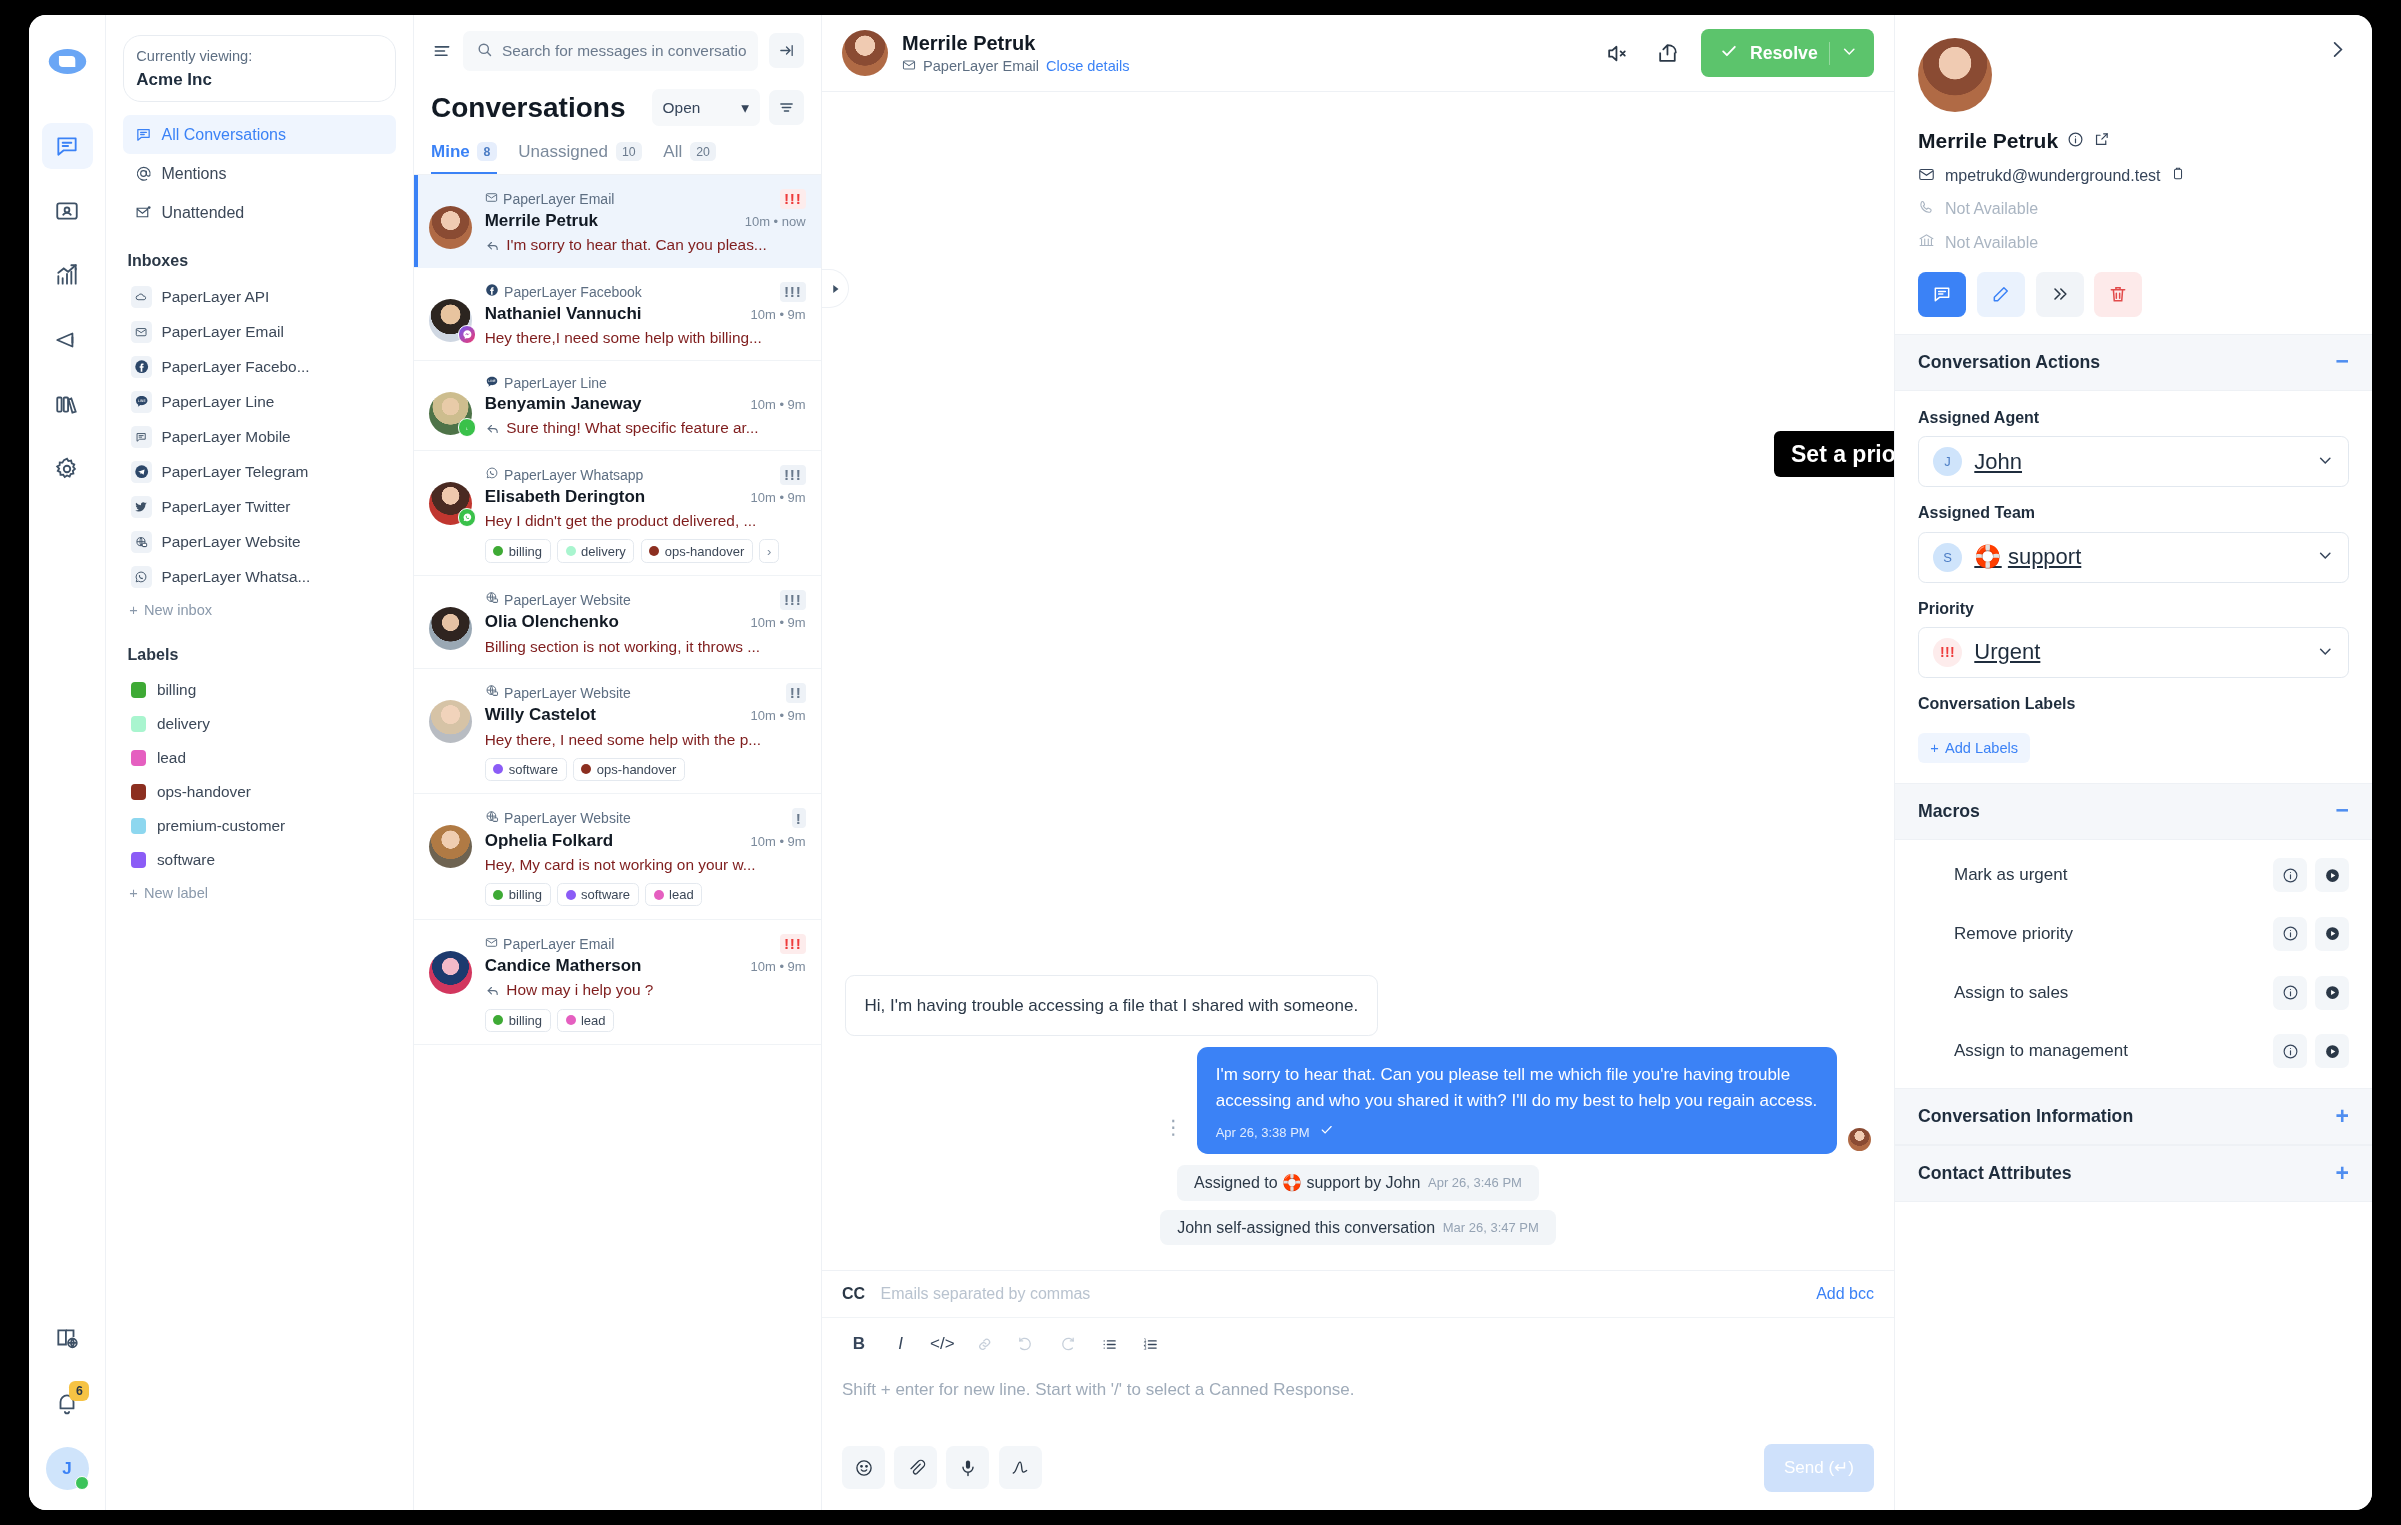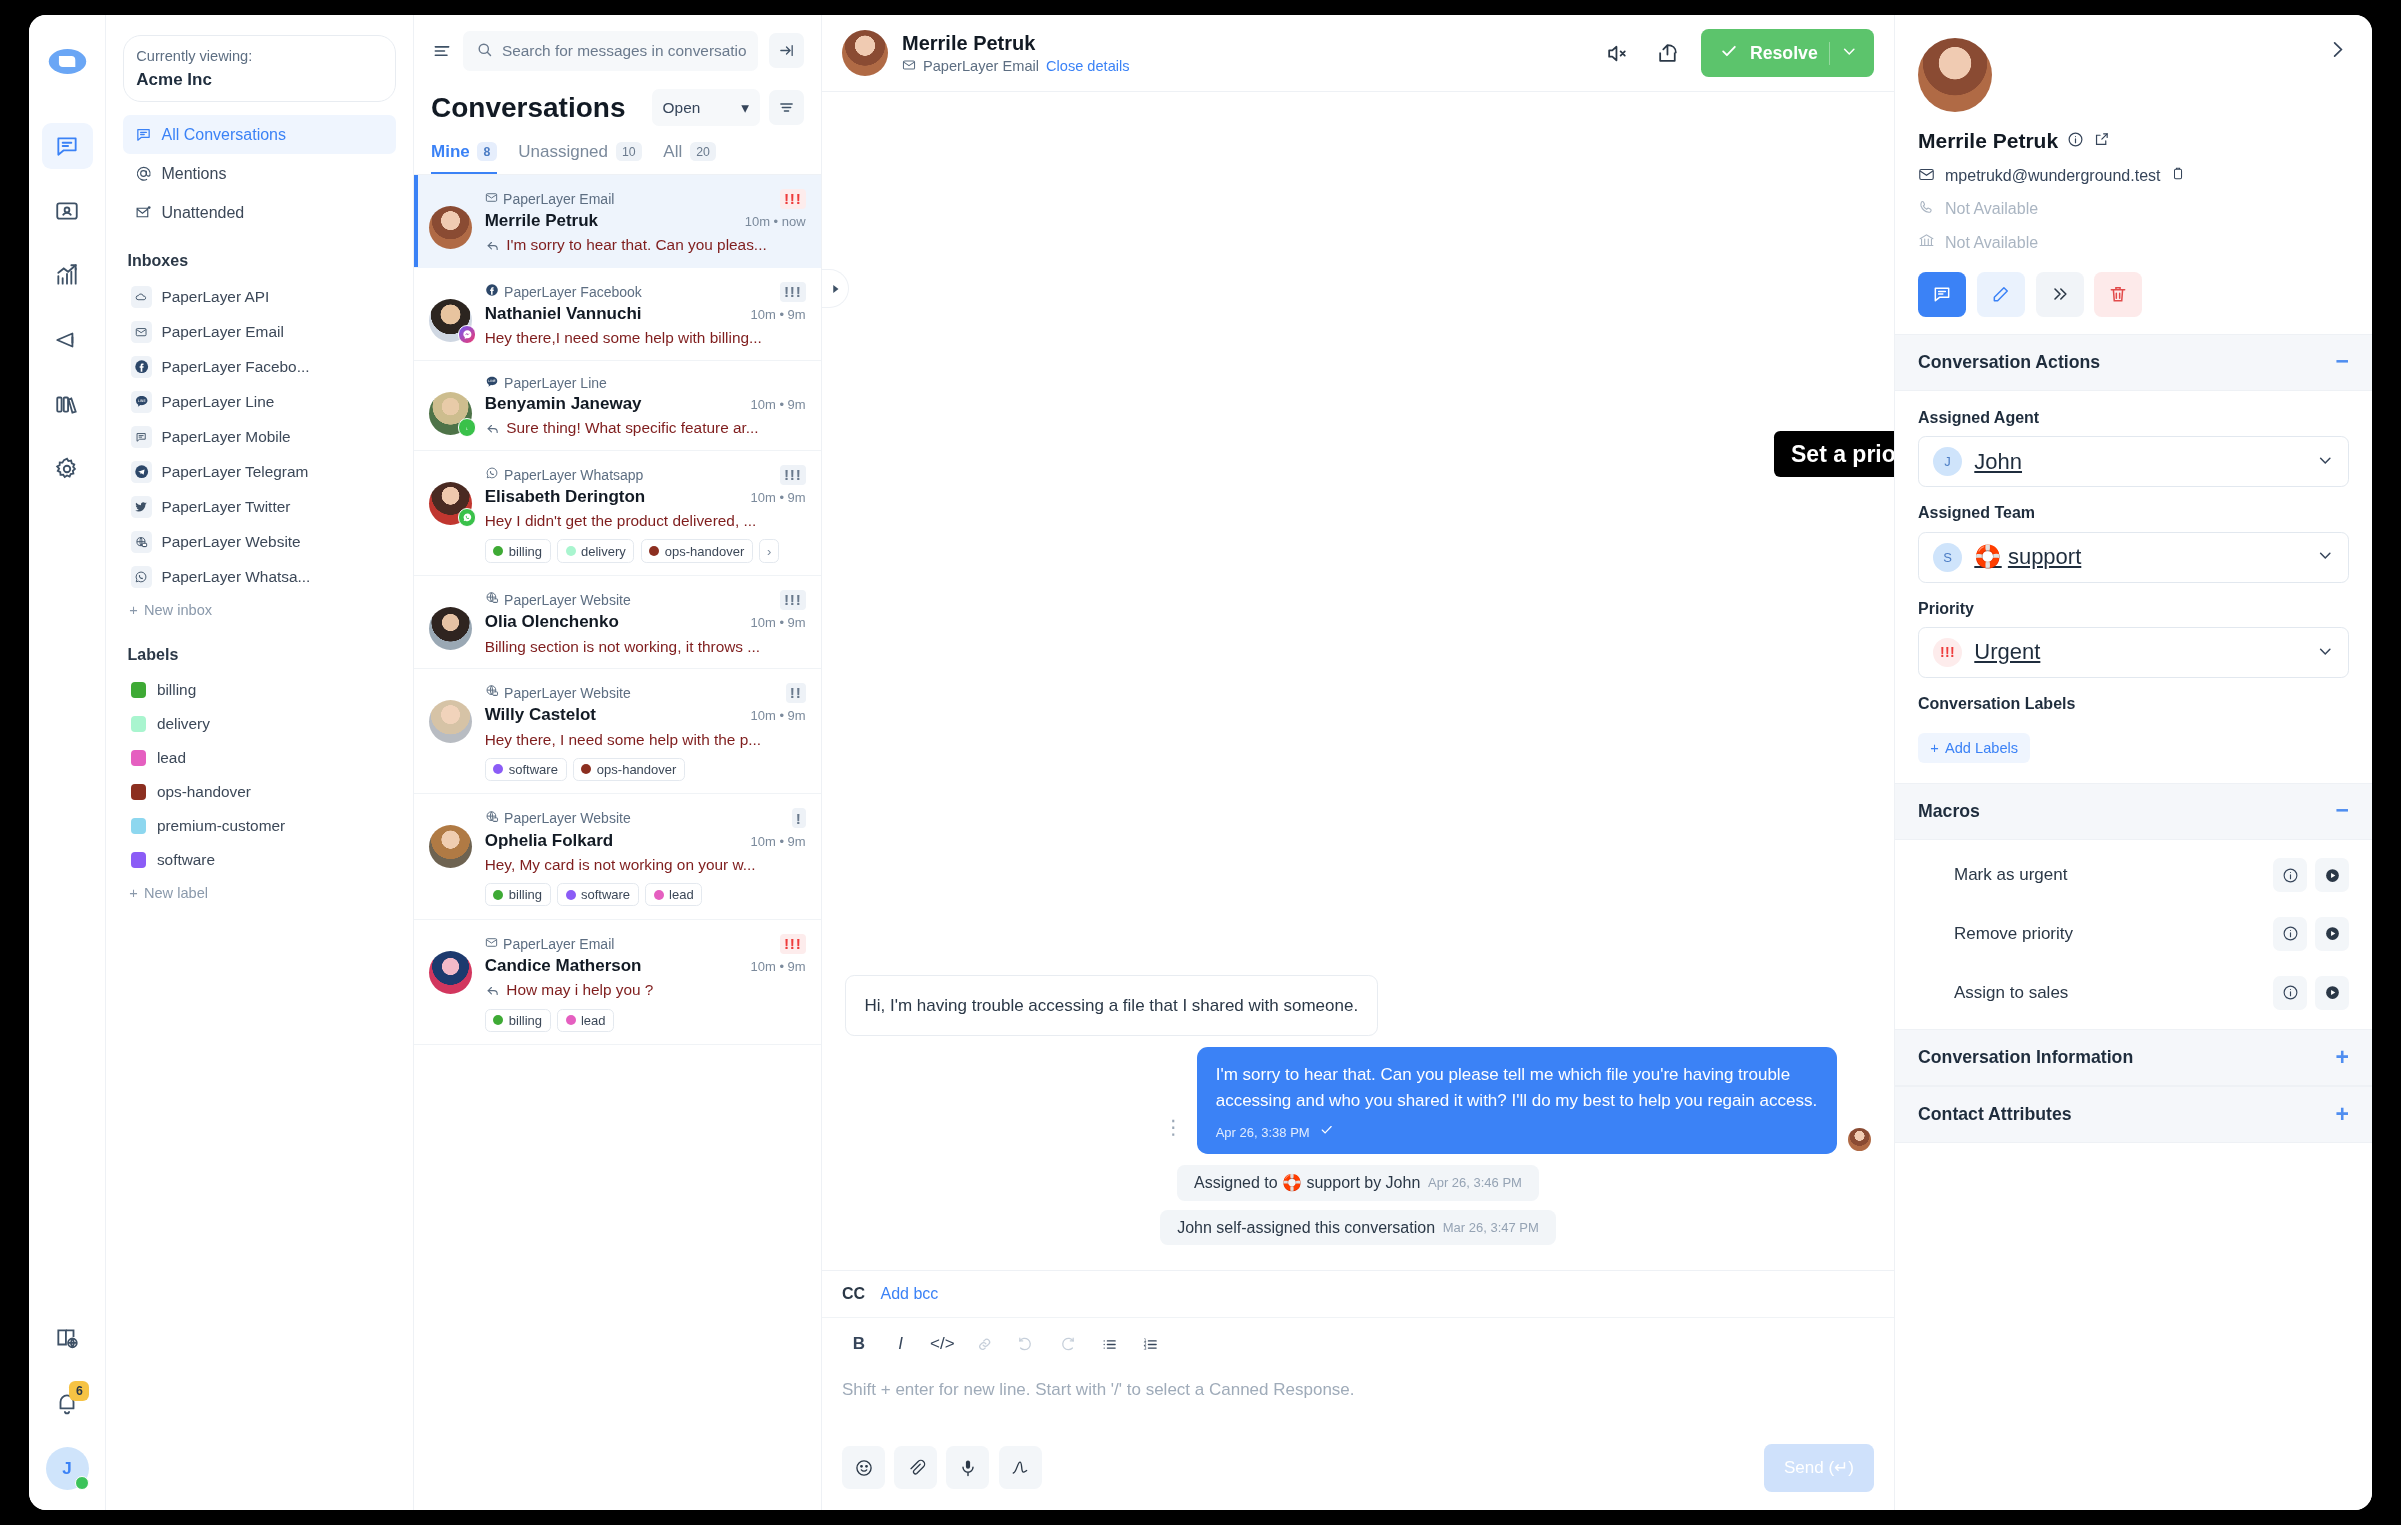--- a/index.html
+++ b/index.html
@@ -855,20 +855,21 @@
             <span>John self-assigned this conversation</span>
             <span class="sys-time">Mar 26, 3:47 PM</span>
           </div>
         </div>
       </div>
     </div>
 
     <div class="composer">
       <div class="cc-row">
         <span class="cc-label">CC</span>
+        <input type="text" placeholder="Emails separated by commas" style="">
         <span class="addbcc">Add bcc</span>
       </div>
       <div class="fmt-bar">
         <span class="fmt-btn">
             <b>B</b>
           </span>
         <span class="fmt-btn">
             <i>I</i>
           </span>
         <span class="fmt-btn">&lt;/&gt;</span>
@@ -1109,20 +1110,35 @@
               <path d="M12 11v5.5M12 7.8v.01" stroke-linecap="round"></path>
             </svg>
           </span>
           <span class="macro-btn">
             <svg width="17" height="17" viewBox="0 0 24 24">
               <circle cx="12" cy="12" r="9" fill="#2b3847"></circle>
               <path d="M10 8.5l6 3.5-6 3.5z" fill="#fff"></path>
             </svg>
           </span>
         </div>
+        <div class="macro-row">
+          <span class="macro-name">Assign to management</span>
+          <span class="macro-btn">
+            <svg width="17" height="17" viewBox="0 0 24 24" fill="none" stroke="#36455a" stroke-width="1.6">
+              <circle cx="12" cy="12" r="9"></circle>
+              <path d="M12 11v5.5M12 7.8v.01" stroke-linecap="round"></path>
+            </svg>
+          </span>
+          <span class="macro-btn">
+            <svg width="17" height="17" viewBox="0 0 24 24">
+              <circle cx="12" cy="12" r="9" fill="#2b3847"></circle>
+              <path d="M10 8.5l6 3.5-6 3.5z" fill="#fff"></path>
+            </svg>
+          </span>
+        </div>
       </div>
 
     <div class="acc-head">
       <span>Conversation Information</span>
       <span class="acc-sign">+</span>
     </div>
     <div class="acc-head">
       <span>Contact Attributes</span>
       <span class="acc-sign">+</span>
     </div>

